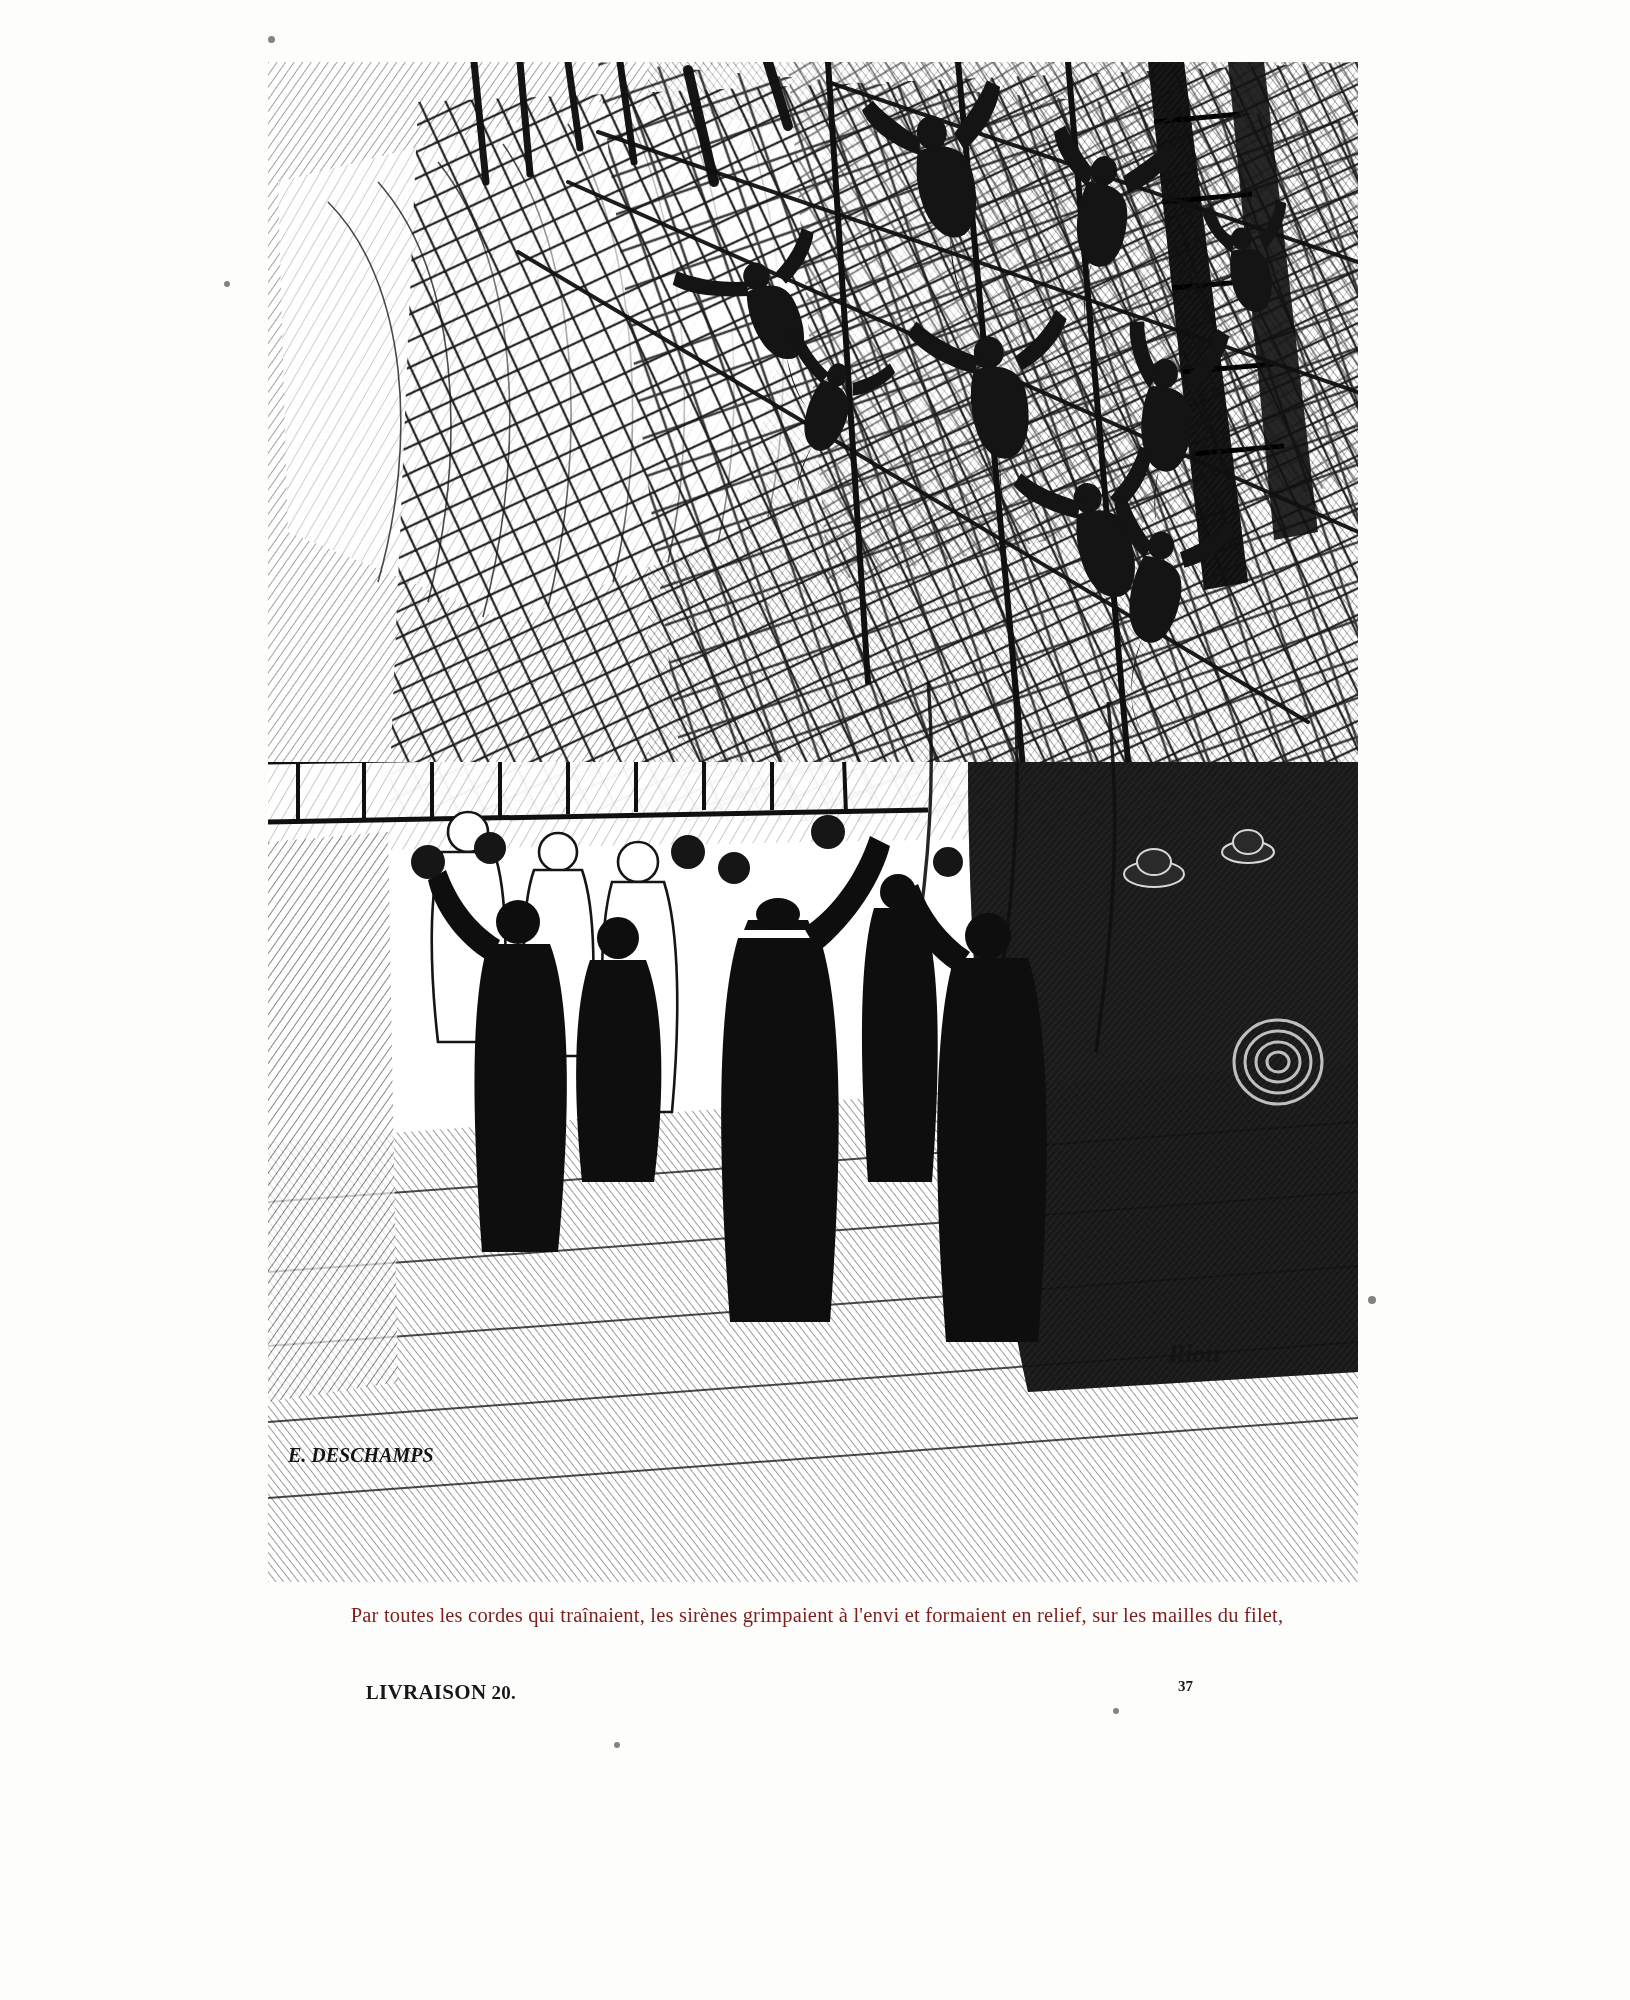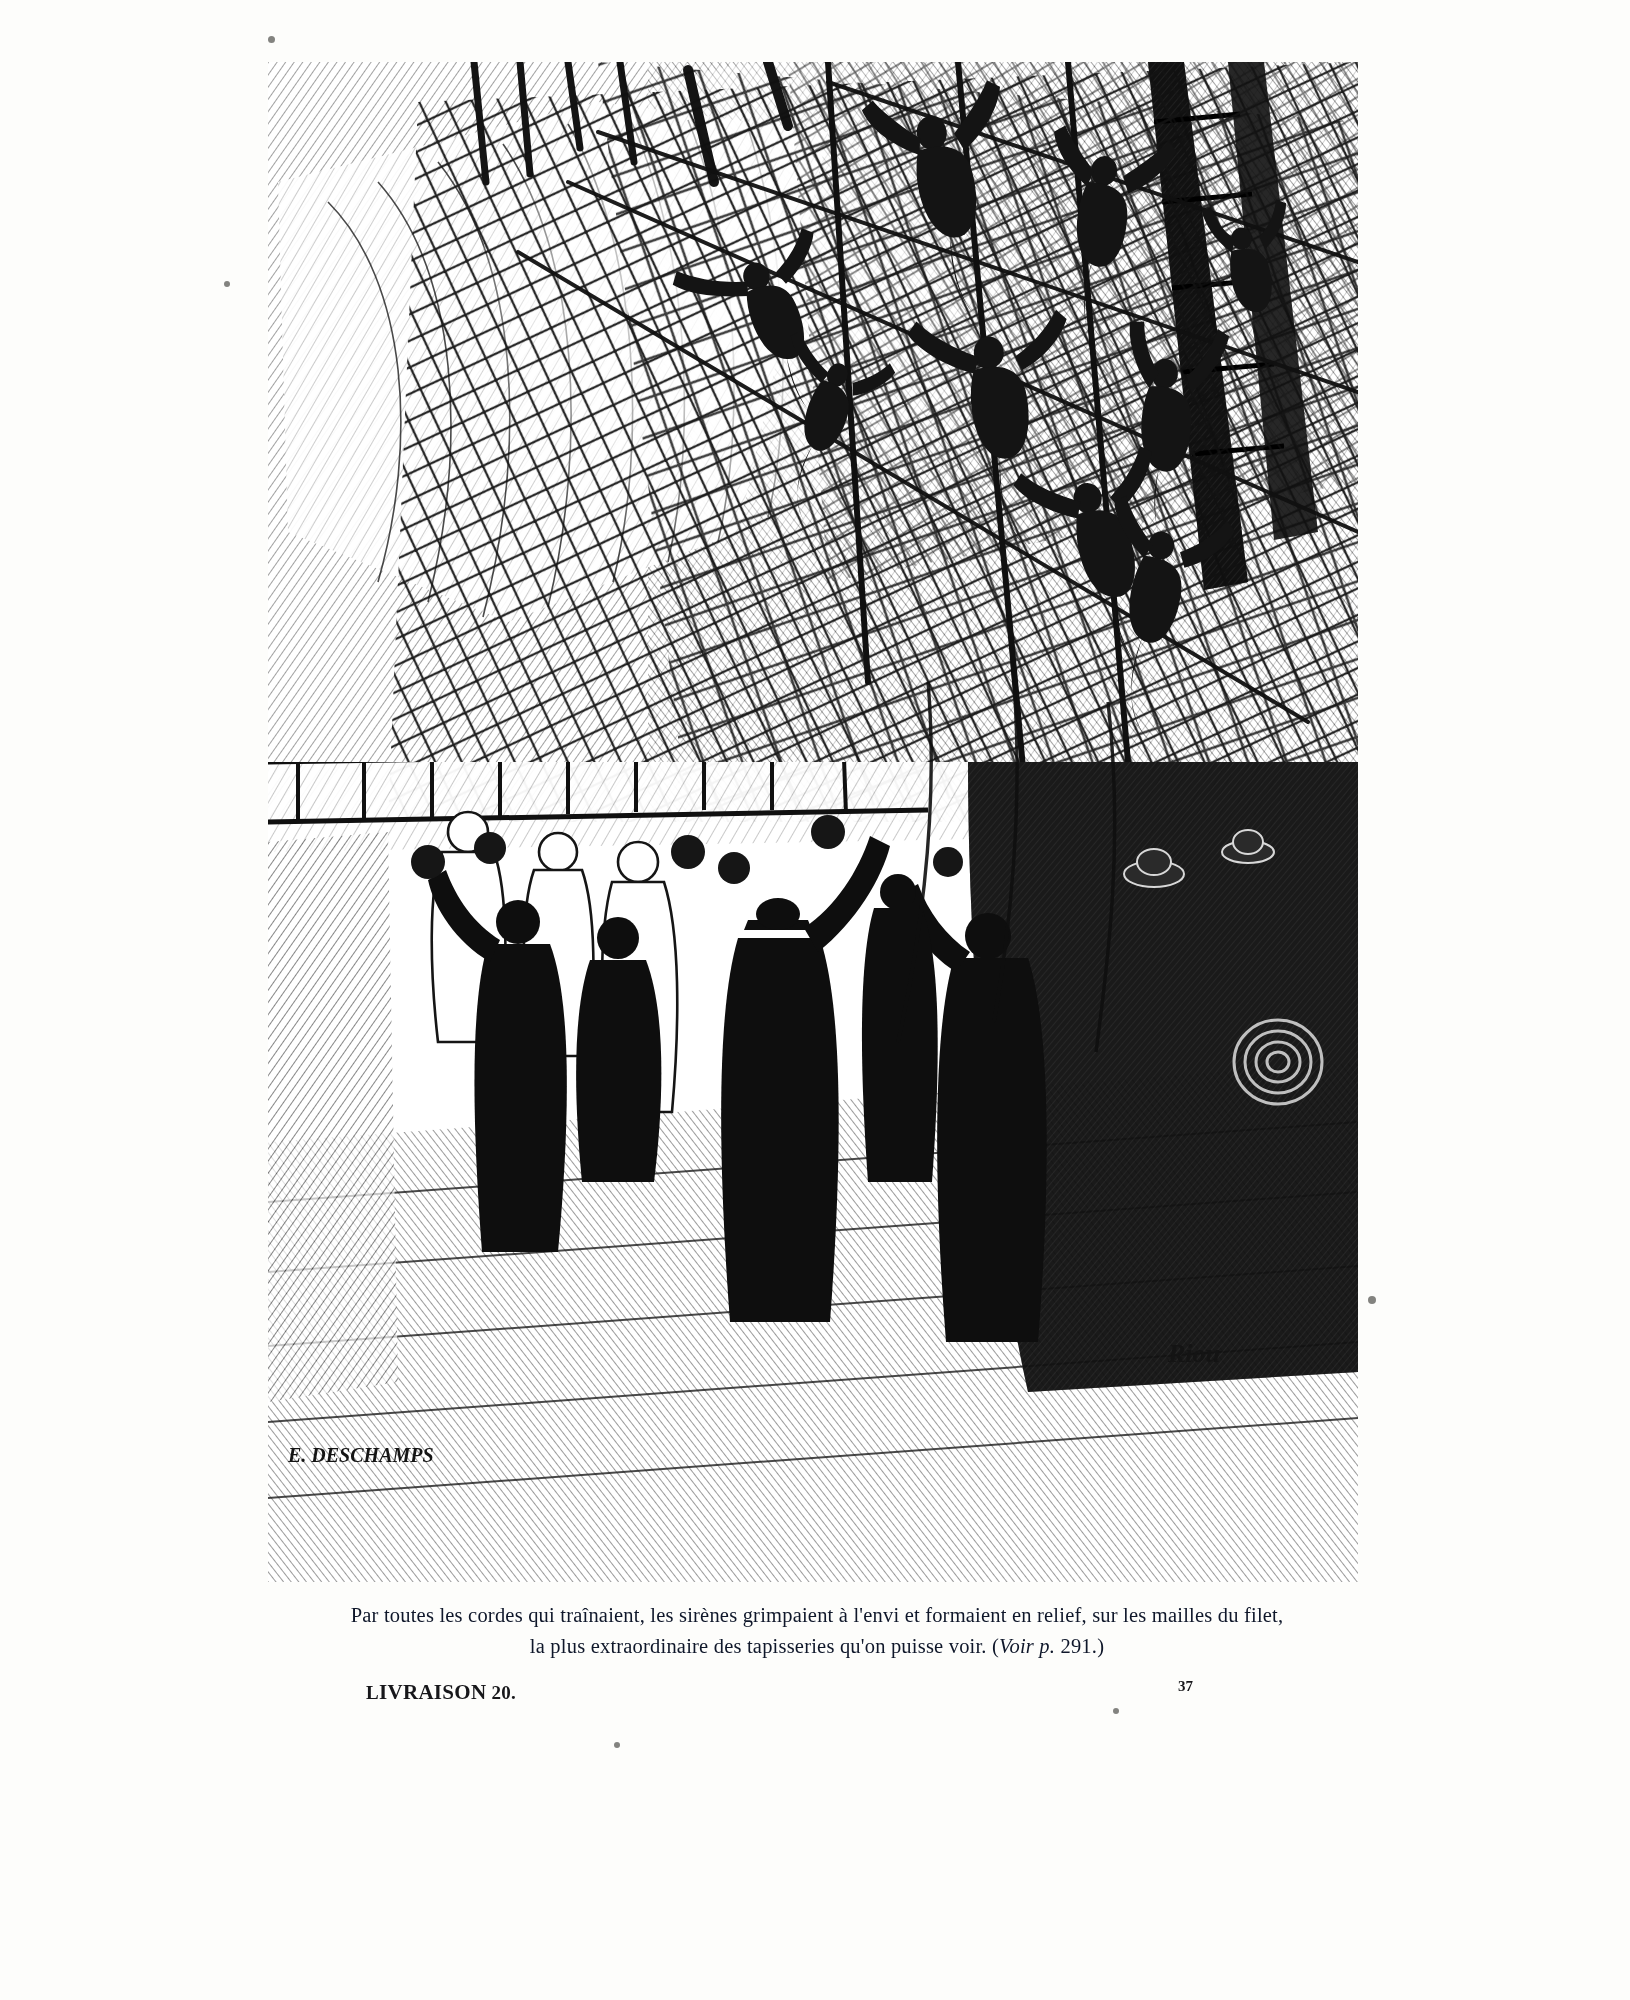--- a/index.html
+++ b/index.html
@@ -48,21 +48,21 @@
   
   .caption {
     position: absolute;
     left: 262px;
     top: 1600px;
     width: 1110px;
     text-align: center;
     font-family: "Liberation Serif", serif;
     font-size: 20.5px;
     line-height: 31px;
-    color: #0f172a;
+    color: #7f1d1d;
     letter-spacing: .2px;
   }
   .caption .ital { font-style: italic; }
   .caption .l2 { display: block; }
 
   .livraison {
     position: absolute;
     left: 366px;
     top: 1680px;
     font-family: "Liberation Serif", serif;
@@ -458,23 +458,20 @@
           </g>
 
           <rect x="0" y="0" width="1090" height="1520" fill="none" stroke="#ffffff" stroke-width="0"></rect>
         </g>
       </svg>
     </div>
   </div>
 
   <div class="caption">
     <span>Par toutes les cordes qui traînaient, les sirènes grimpaient à l'envi et formaient en relief, sur les mailles du filet,</span>
-    <span class="l2">
-      <span>la plus extraordinaire des tapisseries qu'on puisse voir. (</span><span class="ital">Voir p.</span><span> 291.)</span>
-    </span>
   </div>
 
   <div class="livraison">
     <span>L</span><span class="sc">IVRAISON</span>&nbsp;<span>20.</span>
   </div>
 
   <div class="folio">37</div>
 
 </div>
 

